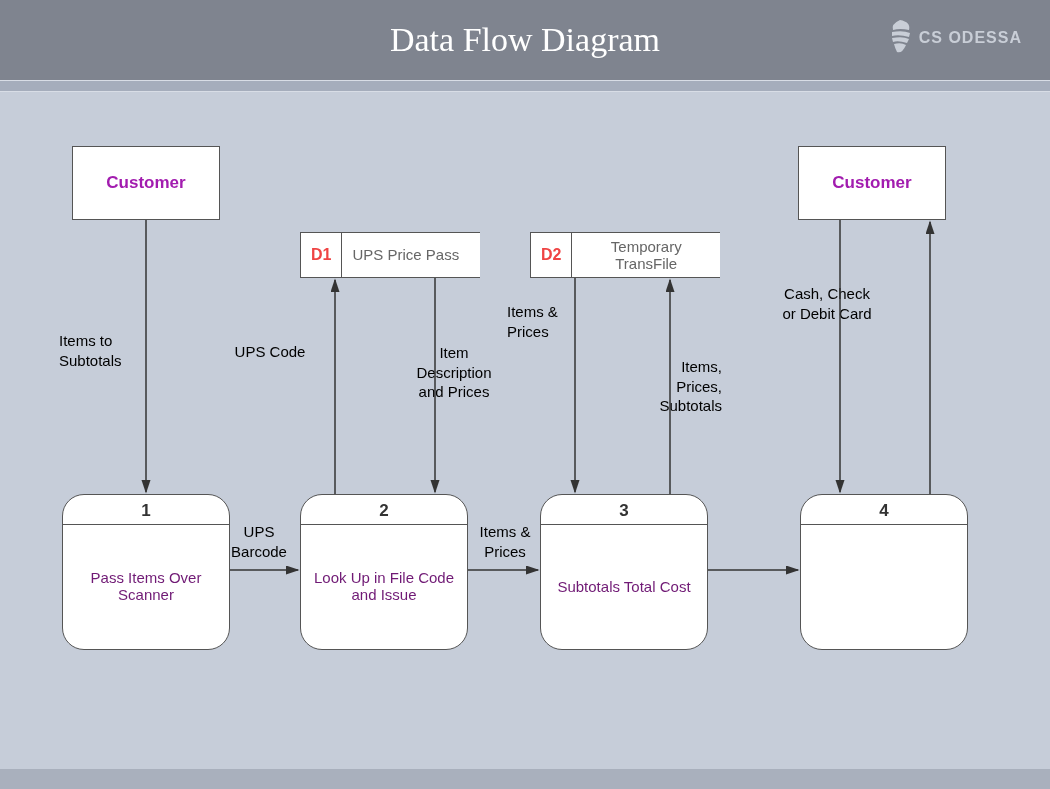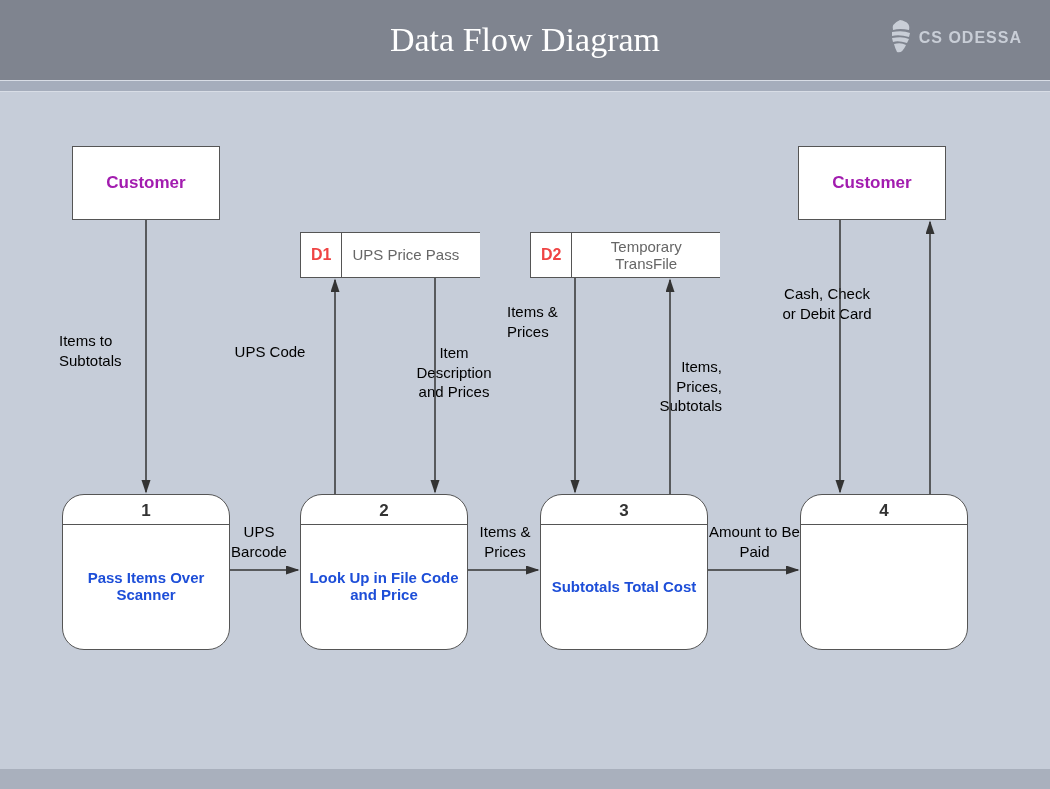--- a/index.html
+++ b/index.html
@@ -6,21 +6,21 @@
   body{width:1050px;height:789px;font-family:Verdana,Geneva,sans-serif;background:#c6cdd9;overflow:hidden}
   .header{height:80px;background:#7f848f;display:flex;align-items:center;justify-content:center;position:relative}
   .header-title{color:#fff;font-size:34px;font-weight:400;font-family:Liberation Serif, serif}
   .logo{position:absolute;right:28px;top:18px;display:flex;align-items:center;color:#c9ced7;font-size:16px;font-weight:700;letter-spacing:1px}
   .logo svg{margin-right:4px}
   .band{height:12px;background:#a5adbc;border-top:1px solid #d8dde6;border-bottom:1px solid #d8dde6}
   .canvas{position:relative;width:100%;height:697px}
   .entity{position:absolute;background:#fff;border:1.5px solid #555;display:flex;align-items:center;justify-content:center;font-weight:700;font-size:17px;color:#a21caf}
   .process{position:absolute;background:#fff;border:1.5px solid #555;border-radius:22px;text-align:center}
   .process .num{font-weight:700;font-size:17px;padding-top:6px;padding-bottom:3px;border-bottom:1.5px solid #555;color:#333}
-  .process .txt{font-weight:700;font-size:15px;color:#1d4ed8;display:flex;align-items:center;justify-content:center;padding:0 8px}
+  .process .txt{font-weight:400;font-size:15px;color:#701a75;display:flex;align-items:center;justify-content:center;padding:0 8px}
   .store{position:absolute;background:#fff;border:1.5px solid #555;border-left:1.5px solid #555;border-right:none;display:flex;align-items:stretch}
   .store .sid{font-weight:700;font-size:16px;color:#ef4444;border-right:1.5px solid #555;display:flex;align-items:center;justify-content:center;padding:0 10px}
   .store .slab{font-size:15px;color:#666;display:flex;align-items:center;justify-content:center;padding:0 10px;text-align:center;line-height:1.15}
   .arrow-label{position:absolute;font-size:15px;color:#000000;text-align:center;line-height:1.3}
   svg.arrows{position:absolute;left:0;top:0;width:100%;height:100%;pointer-events:none}
   .footer{position:absolute;bottom:0;width:100%;height:20px;background:#a9b0bd}
 </style>
 </head>
 <body>
 
@@ -55,39 +55,38 @@
     <div class="sid">D2</div>
     <div class="slab">Temporary TransFile</div>
   </div>
 
   <div class="process" style="left:62px;top:402px;width:168px;height:156px">
     <div class="num">1</div>
     <div class="txt" style="height:122px">Pass Items Over Scanner</div>
   </div>
   <div class="process" style="left:300px;top:402px;width:168px;height:156px">
     <div class="num">2</div>
-    <div class="txt" style="height:122px">Look Up in File Code and Price</div>
+    <div class="txt" style="height:122px">Look Up in File Code and Issue</div>
   </div>
   <div class="process" style="left:540px;top:402px;width:168px;height:156px">
     <div class="num">3</div>
     <div class="txt" style="height:122px">Subtotals Total Cost</div>
   </div>
   <div class="process" style="left:800px;top:402px;width:168px;height:156px">
     <div class="num">4</div>
   </div>
 
   <div class="arrow-label" style="left:59px;top:239px;width:94px;text-align:left">Items to Subtotals</div>
   <div class="arrow-label" style="left:225px;top:250px;width:90px">UPS Code</div>
   <div class="arrow-label" style="left:404px;top:251px;width:100px">Item Description and Prices</div>
   <div class="arrow-label" style="left:507px;top:210px;width:70px;text-align:left">Items &amp; Prices</div>
   <div class="arrow-label" style="left:632px;top:265px;width:90px;text-align:right">Items, Prices, Subtotals</div>
   <div class="arrow-label" style="left:782px;top:192px;width:90px;text-align:center">Cash, Check or Debit Card</div>
   <div class="arrow-label" style="left:224px;top:430px;width:70px">UPS Barcode</div>
   <div class="arrow-label" style="left:470px;top:430px;width:70px">Items &amp; Prices</div>
-  <div class="arrow-label" style="left:707px;top:430px;width:95px">Amount to Be Paid</div>
 
   <svg class="arrows">
     <defs>
       <marker id="ah" markerWidth="10" markerHeight="10" refX="8" refY="3" orient="auto">
         <path d="M0,0 L9,3 L0,6 Z" fill="#333"></path>
       </marker>
     </defs>
 
     <line x1="146" y1="128" x2="146" y2="400" stroke="#333" stroke-width="1.5" marker-end="url(#ah)"></line>
 

